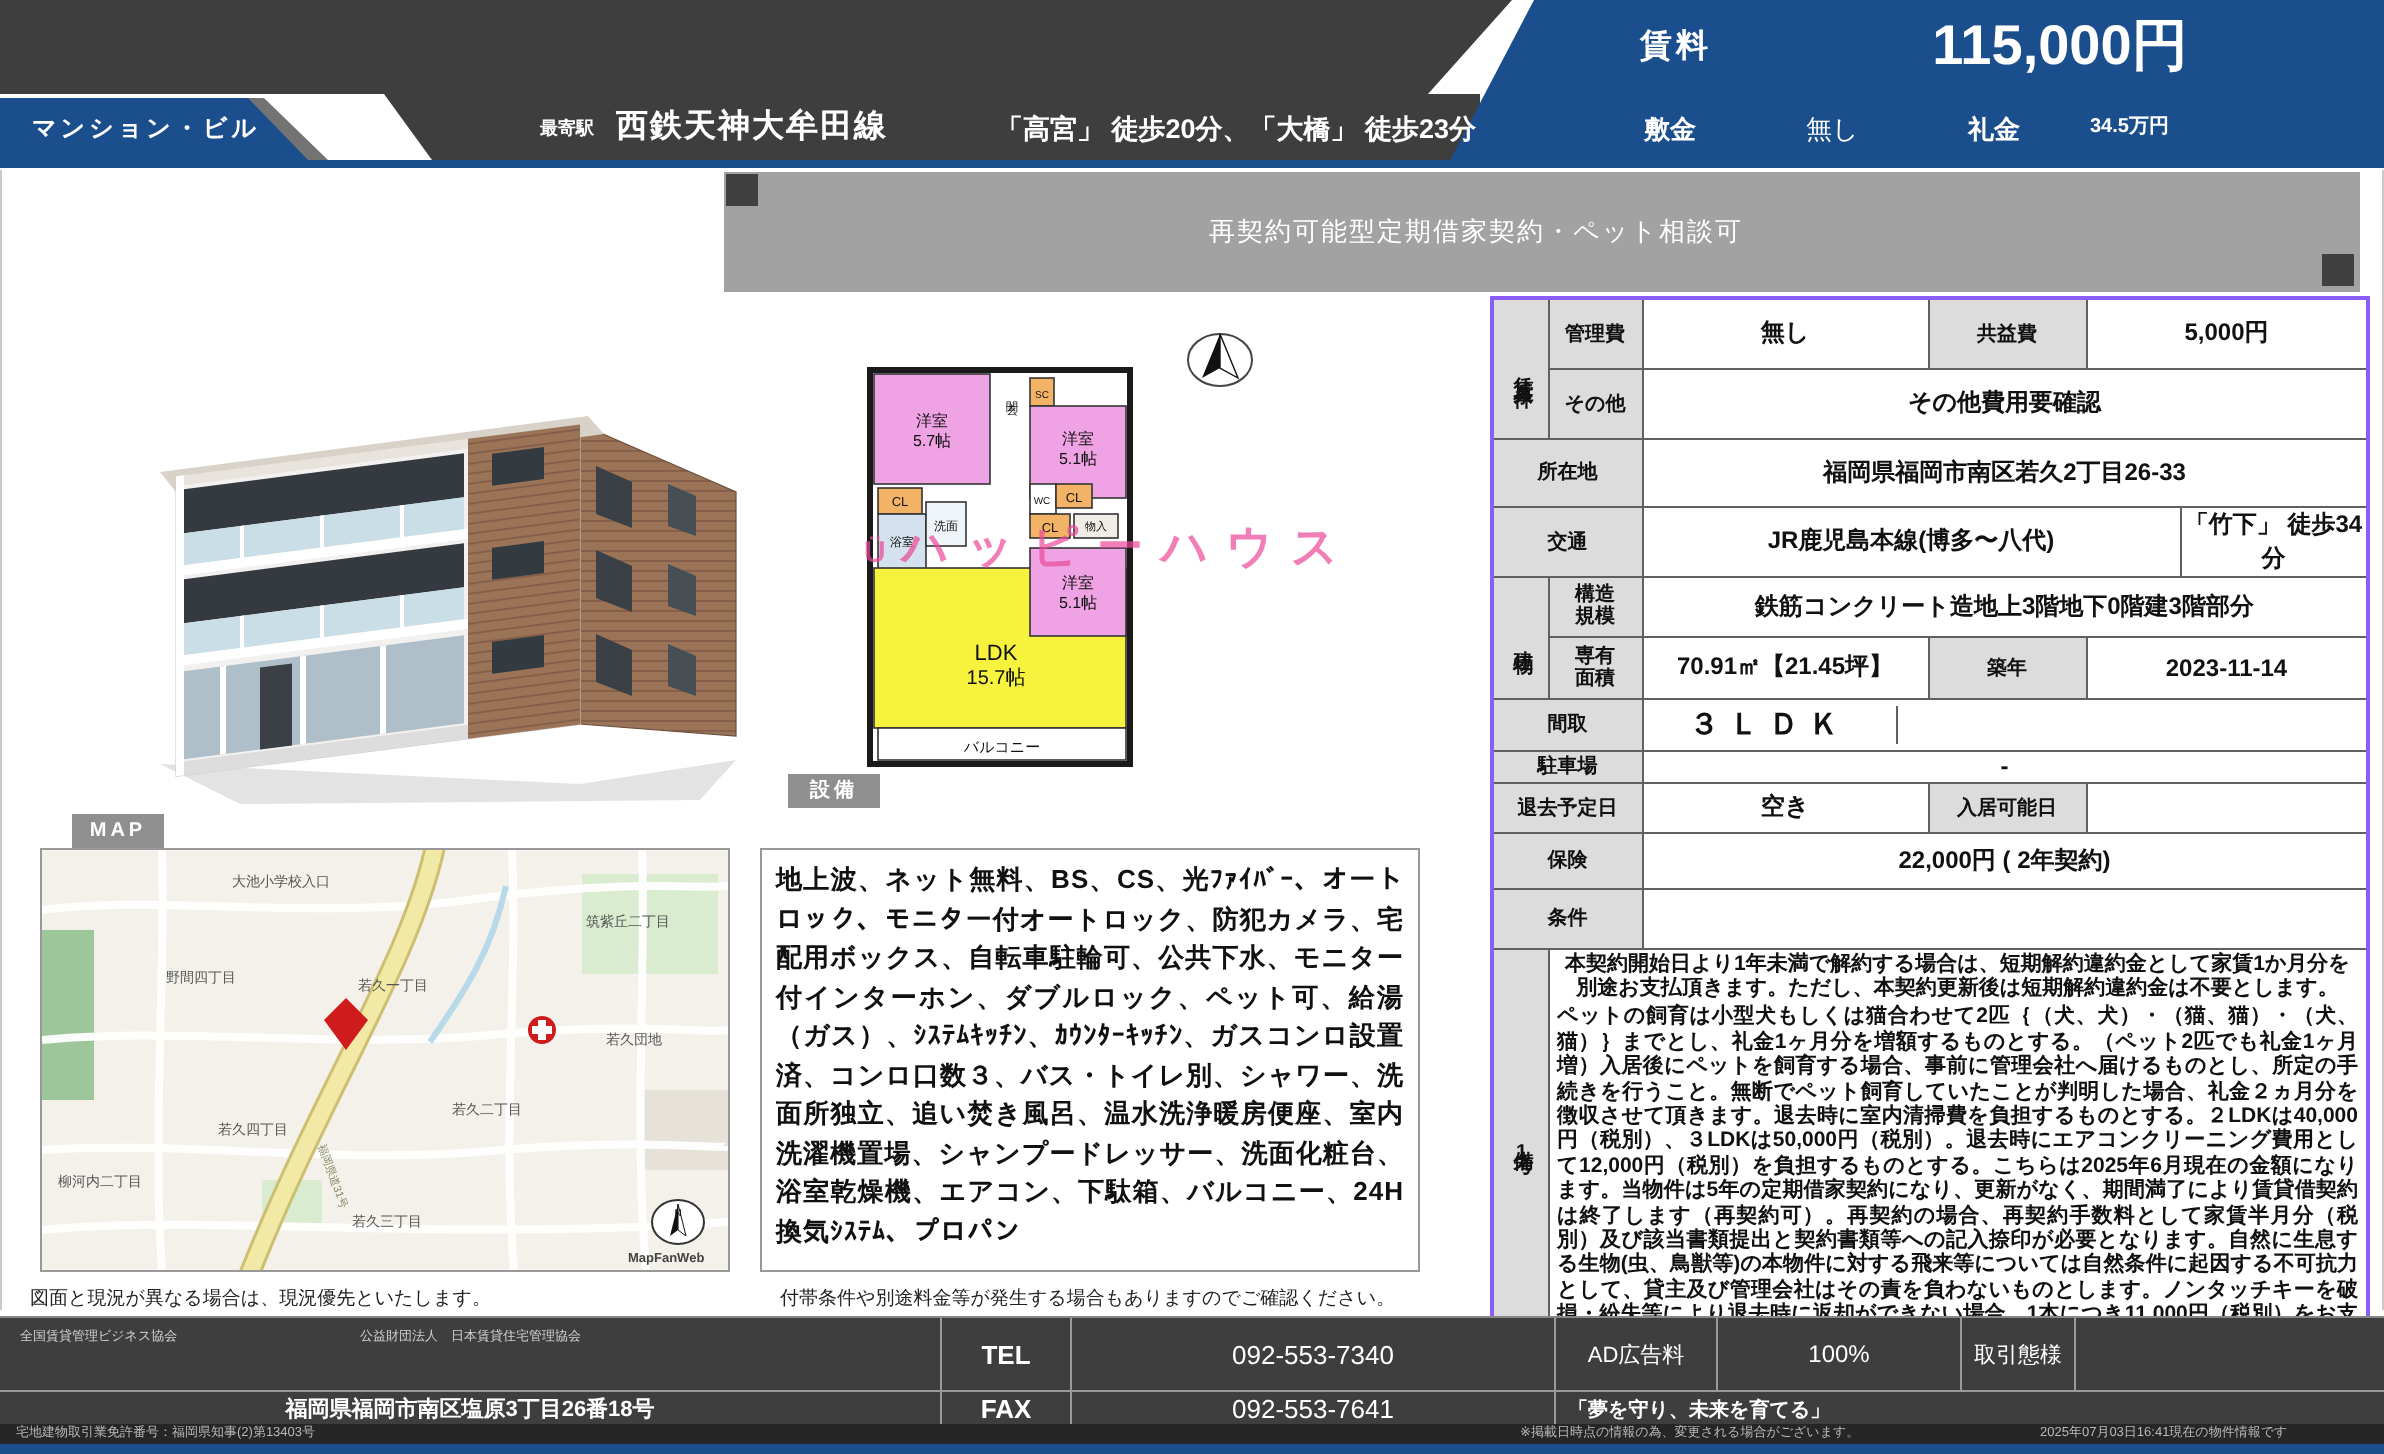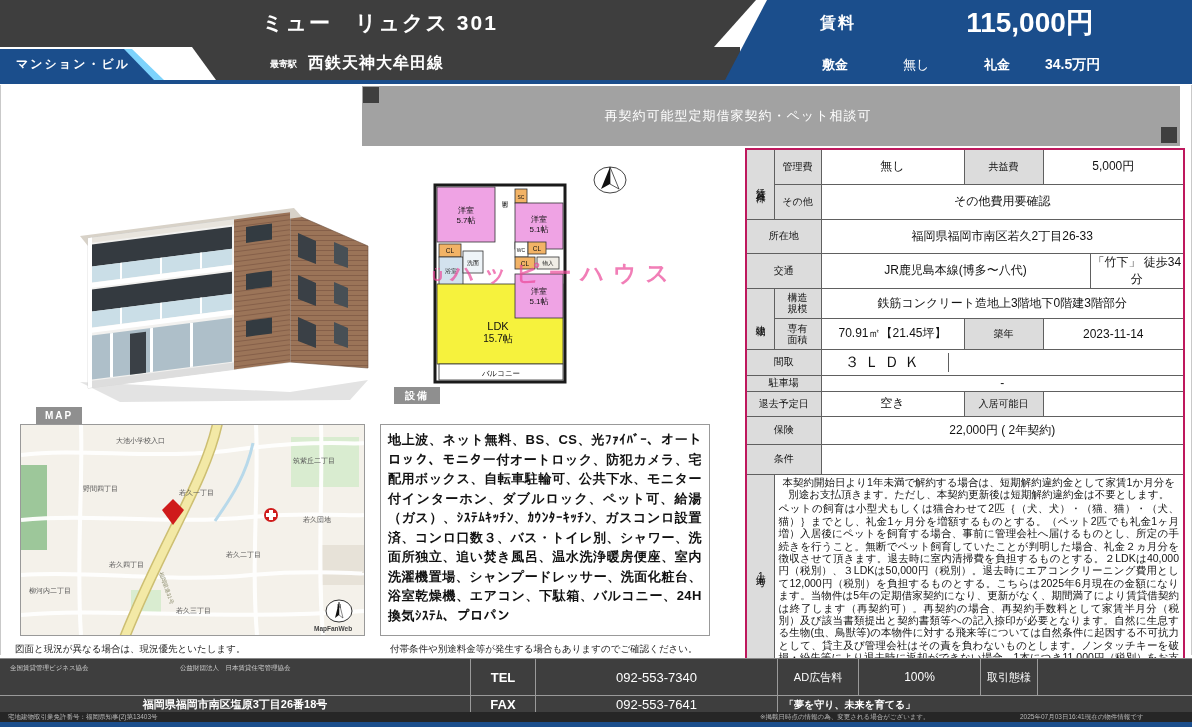--- a/index.html
+++ b/index.html
@@ -9,21 +9,21 @@
   
   .hdr-dark1{left:0;top:0;width:760px;height:47px;background:#3e3e3e;
              clip-path:polygon(0 0,756px 0,714px 100%,0 100%);}
   .hdr-dark2{left:140px;top:47px;width:600px;height:33px;background:#3e3e3e;
              clip-path:polygon(52px 0,100% 0,100% 100%,76px 100%);}
   .hdr-blueline{left:0;top:80px;width:740px;height:4px;background:#1b4e8c;}
   .hdr-blue{left:705px;top:0;width:487px;height:84px;background:#1b4e8c;
             clip-path:polygon(62px 0,100% 0,100% 100%,18px 100%);}
   .title{left:0;top:9px;width:760px;text-align:center;color:#fff;font-size:21px;
          font-weight:bold;letter-spacing:2px;}
-  .badge-outer{left:0;top:49px;width:170px;height:31px;background:#7dd3fc;
+  .badge-outer{left:0;top:49px;width:170px;height:31px;background:#737373;
                clip-path:polygon(0 0,132px 0,164px 100%,0 100%);}
   .badge-inner{position:absolute;inset:0;background:#1b4e8c;
                clip-path:polygon(0 0,124px 0,154px 100%,0 100%);
                color:#fff;font-size:12px;font-weight:bold;letter-spacing:2px;
                line-height:31px;padding-left:16px;box-sizing:border-box;}
   .station-label{left:270px;top:58px;color:#fff;font-size:9px;font-weight:bold;}
   .station-line{left:308px;top:53px;color:#fff;font-size:16px;font-weight:bold;letter-spacing:1px;}
   .station-walk{left:440px;top:56px;width:298px;text-align:right;color:#fff;
                 font-size:13.5px;font-weight:bold;}
   .rent-label{left:820px;top:13px;color:#fff;font-size:16px;font-weight:bold;letter-spacing:2px;}
@@ -35,21 +35,21 @@
   .banner-text{position:absolute;left:0;top:0;width:100%;height:100%;line-height:60px;
                text-align:center;color:#fff;font-size:13px;letter-spacing:1px;
                padding-right:66px;box-sizing:border-box;}
   .sq{width:16px;height:16px;background:#3f3f3f;}
   
   .wm{left:432px;top:258px;color:#ec4899;opacity:.7;font-size:23px;letter-spacing:9px;
       font-weight:bold;z-index:5;white-space:nowrap;}
   .wm .mk{font-size:15px;letter-spacing:0;margin-right:8px;}
   
   .dtable{position:absolute;left:745px;top:148px;border-collapse:collapse;
-          table-layout:fixed;width:438px;border:2px solid #be185d;}
+          table-layout:fixed;width:438px;border:2px solid #8b5cf6;font-weight:bold;}
   .dtable td{border:1px solid #606060;padding:0;text-align:center;vertical-align:middle;
              overflow:hidden;}
   .lc{background:#dcdcdc;font-size:10px;color:#111;}
   .vc{font-size:12px;color:#111;background:#fff;}
   .vtext{writing-mode:vertical-rl;text-orientation:upright;letter-spacing:2px;
          margin:0 auto;font-size:10px;}
   .two{display:inline-block;width:22px;line-height:11px;}
   .split{display:flex;height:100%;align-items:stretch;}
   .split>div{display:flex;align-items:center;justify-content:center;}
   .s2{flex:1;}
@@ -82,32 +82,32 @@
 </style>
 </head>
 <body>
 
 <div class="page">
 
   <div class="abs hdr-dark1"></div>
   <div class="abs hdr-dark2"></div>
   <div class="abs hdr-blueline"></div>
   <div class="abs hdr-blue"></div>
-  <div class="abs title">ミュー　リュクス 301</div>
   <div class="abs badge-outer">
     <div class="badge-inner">マンション・ビル</div>
   </div>
   <div class="abs station-label">最寄駅</div>
   <div class="abs station-line">西鉄天神大牟田線</div>
+  <div class="abs station-walk">「高宮」 徒歩20分、「大橋」 徒歩23分</div>
   <div class="abs rent-label">賃料</div>
   <div class="abs rent-value">115,000円</div>
   <div class="abs blue-s" style="left:822px;">敷金</div>
   <div class="abs blue-v" style="left:903px;">無し</div>
   <div class="abs blue-s" style="left:984px;">礼金</div>
-  <div class="abs blue-s" style="left:1045px;font-size:14px;">34.5万円</div>
+  <div class="abs blue-s" style="left:1045px;font-size:10px;">34.5万円</div>
 
   <div class="abs banner">
     <div class="banner-text">再契約可能型定期借家契約・ペット相談可</div>
     <div class="sq" style="position:absolute;left:1px;top:1px;"></div>
     <div class="sq" style="position:absolute;right:3px;bottom:3px;"></div>
   </div>
 
   <svg class="abs" style="left:50px;top:160px;" width="330" height="250" viewBox="0 0 330 250">
     <defs>
       <pattern id="wood" width="6" height="5" patternUnits="userSpaceOnUse">

